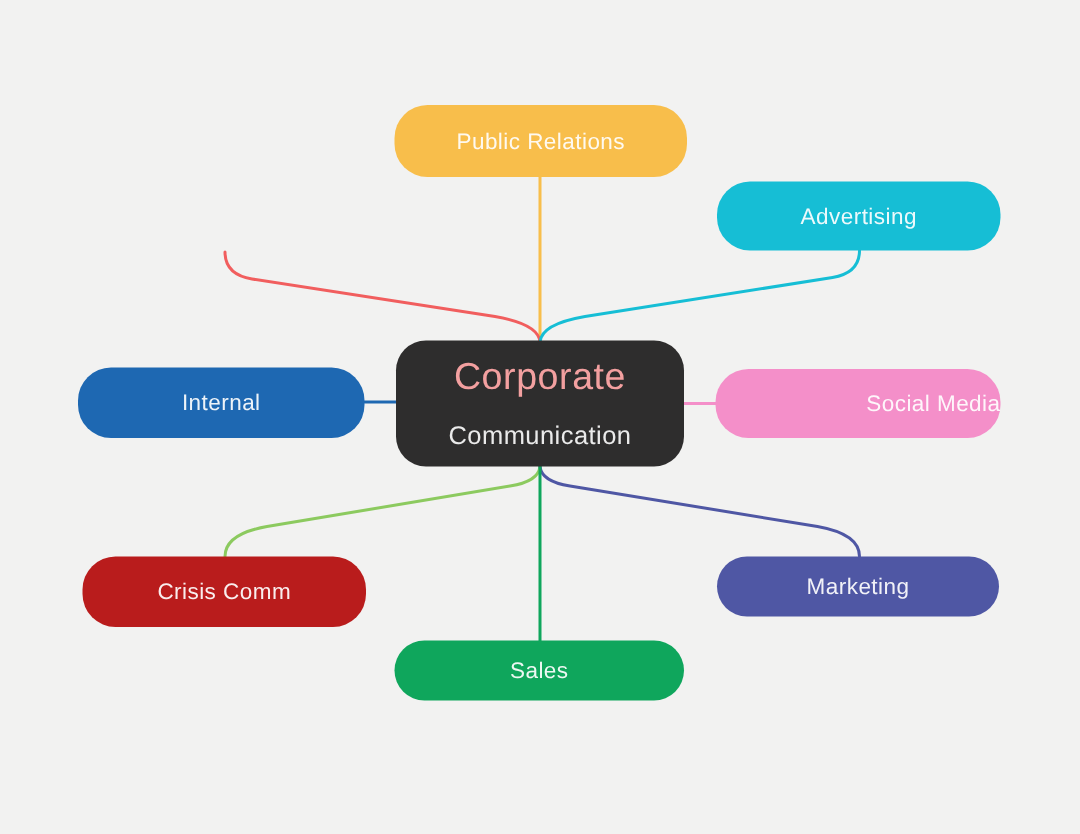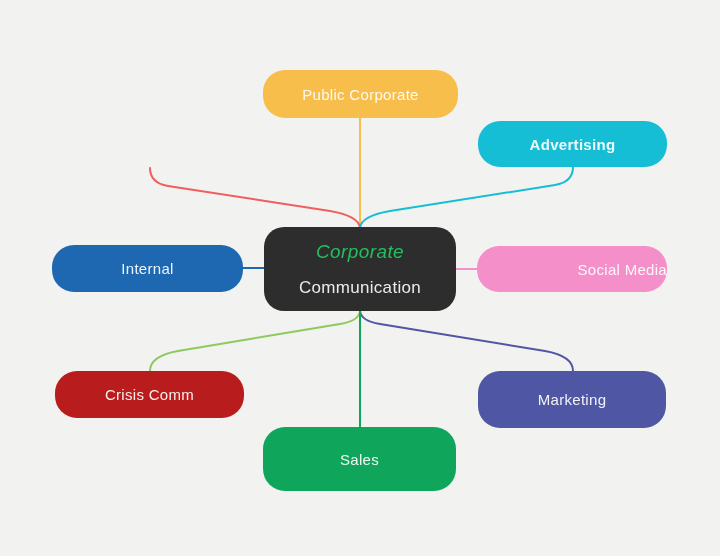--- a/index.html
+++ b/index.html
@@ -32,38 +32,37 @@
   }
   .node .label {
     color: #ffffff;
     opacity: 0.92;
     font-size: 15px;
     letter-spacing: 0.3px;
   }
   
   .n-public-relations  { left: 263px; top: 70px;  width: 195px; height: 48px; }
   .n-investor-relations{ left: 55px;  top: 121px; width: 190px; height: 47px; }
-  .n-advertising       { left: 478px; top: 121px; width: 189px; height: 46px; font-weight: bold; }
+  .n-advertising       { left: 478px; top: 121px; width: 189px; height: 46px; }
   .n-internal          { left: 52px;  top: 245px; width: 191px; height: 47px; }
   .n-social-media      { left: 477px; top: 246px; width: 190px; height: 46px; justify-content: flex-end; }
   .n-crisis-comm       { left: 55px;  top: 371px; width: 189px; height: 47px; }
-  .n-marketing         { left: 478px; top: 371px; width: 188px; height: 57px; }
-  .n-sales             { left: 263px; top: 427px; width: 193px; height: 64px; }
+  .n-marketing         { left: 478px; top: 371px; width: 188px; height: 40px; }
+  .n-sales             { left: 263px; top: 427px; width: 193px; height: 40px; }
   
   .n-center {
     left: 264px; top: 227px; width: 192px; height: 84px;
     border-radius: 20px;
     flex-direction: column;
     line-height: 1.15;
   }
   .center-line1 {
-    color: #22c55e; opacity: 0.96;
-    font-size: 19px;
+    color: #fca5a5; opacity: 0.96;
+    font-size: 25px;
     letter-spacing: 0.4px;
-    font-style: italic;
   }
   .center-line2 {
     color: #ffffff; opacity: 0.9;
     font-size: 17px;
     letter-spacing: 0.3px;
     margin-top: 15px;
   }
 </style>
 </head>
 <body>
@@ -80,21 +79,21 @@
     <path d="M360 311 Q361 321 380 324 L545 351 Q573 356 573 371" stroke="#4f57a4"></path>
     <path d="M360 311 L360 427" stroke="#0fa65c"></path>
   </svg>
 
   <div class="node n-center" style="background-color: rgb(46, 45, 45);">
     <div class="center-line1">Corporate</div>
     <div class="center-line2">Communication</div>
   </div>
 
   <div class="node n-public-relations" style="background-color: rgb(248, 190, 75);">
-    <span class="label">Public Corporate</span>
+    <span class="label">Public Relations</span>
   </div>
 
 
   <div class="node n-advertising" style="background-color: rgb(22, 190, 213);">
     <span class="label">Advertising</span>
   </div>
 
   <div class="node n-internal" style="background-color: rgb(30, 104, 178);">
     <span class="label">Internal</span>
   </div>

